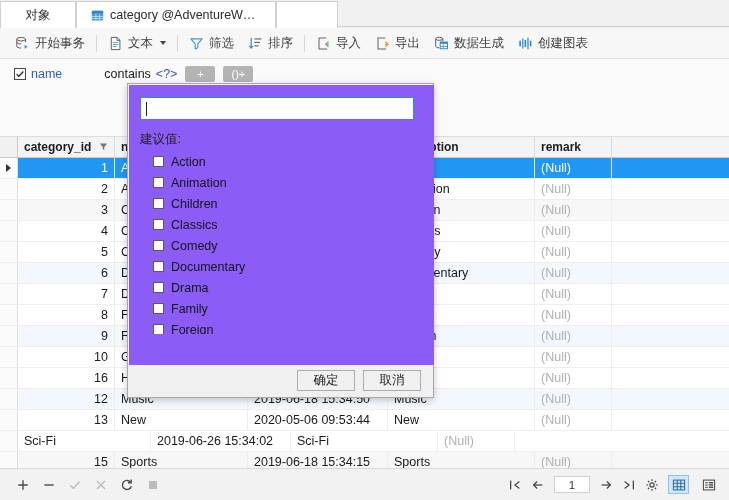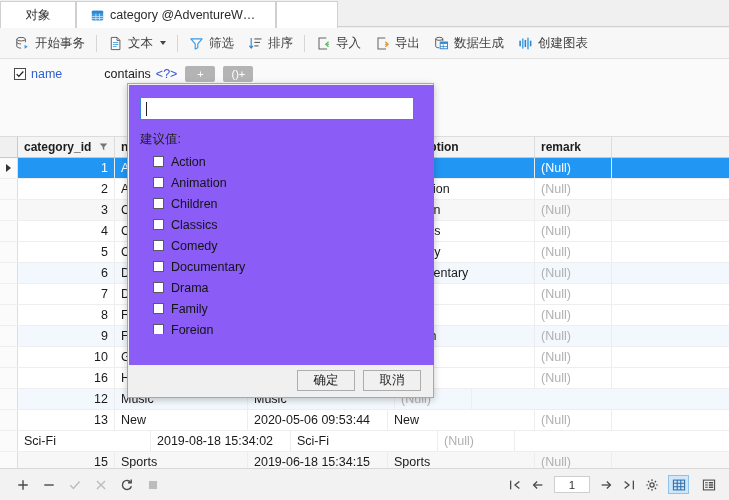--- a/index.html
+++ b/index.html
@@ -429,37 +429,38 @@
           <div class="gc c2">Horror</div>
           <div class="gc c3">2019-06-18 15:34:43</div>
           <div class="gc c4">Horror</div>
           <div class="gc c5 null">(Null)</div>
           <div class="gc c6"></div>
         </div>
         <div class="grow hl">
           <div class="gc rowind c0"></div>
           <div class="gc c1 num">12</div>
           <div class="gc c2">Music</div>
+          <div class="gc c3">2019-06-18 15:34:50</div>
           <div class="gc c4">Music</div>
           <div class="gc c5 null">(Null)</div>
           <div class="gc c6"></div>
         </div>
         <div class="grow">
           <div class="gc rowind c0"></div>
           <div class="gc c1 num">13</div>
           <div class="gc c2">New</div>
           <div class="gc c3">2020-05-06 09:53:44</div>
           <div class="gc c4">New</div>
           <div class="gc c5 null">(Null)</div>
           <div class="gc c6"></div>
         </div>
         <div class="grow">
           <div class="gc rowind c0"></div>
           <div class="gc c2">Sci-Fi</div>
-          <div class="gc c3">2019-08-18 15:34:02</div>
+          <div class="gc c3">2019-06-26 15:34:02</div>
           <div class="gc c4">Sci-Fi</div>
           <div class="gc c5 null">(Null)</div>
           <div class="gc c6"></div>
         </div>
         <div class="grow alt">
           <div class="gc rowind c0"></div>
           <div class="gc c1 num">15</div>
           <div class="gc c2">Sports</div>
           <div class="gc c3">2019-06-18 15:34:15</div>
           <div class="gc c4">Sports</div>

